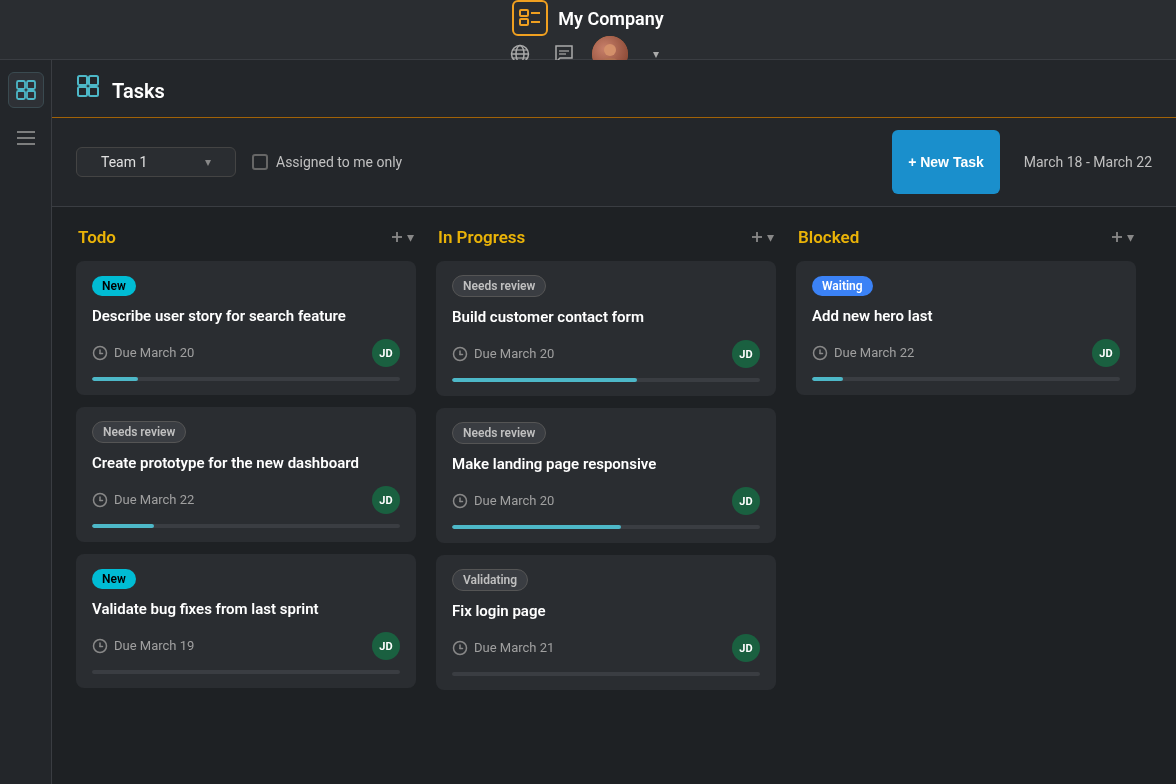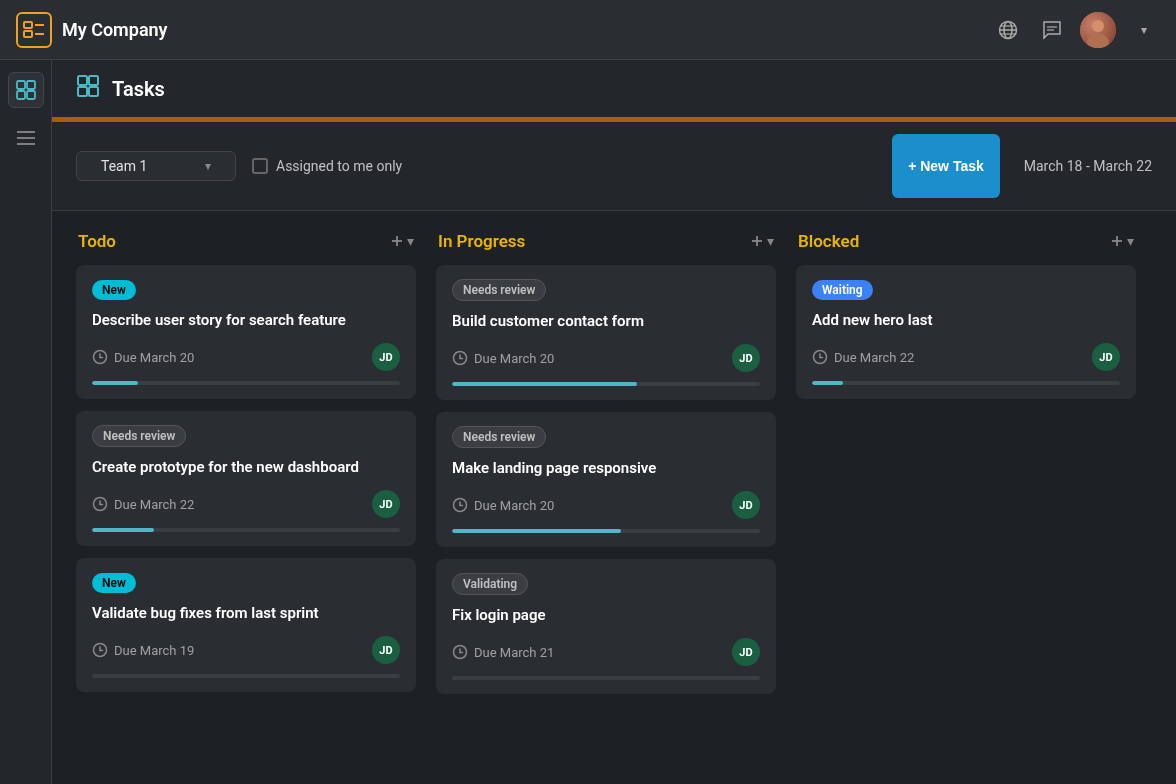--- a/index.html
+++ b/index.html
@@ -13,20 +13,21 @@
     }
 
     
     .top-nav {
       background: #2a2d31;
       height: 60px;
       display: flex;
       align-items: center;
       padding: 0 16px;
       border-bottom: 1px solid #3a3d42;
+      flex-direction: column;
     }
     .top-nav-logo {
       display: flex;
       align-items: center;
       gap: 10px;
     }
     .logo-icon {
       width: 36px;
       height: 36px;
       background: #2a2d31;
@@ -124,23 +125,23 @@
       flex: 1;
       display: flex;
       flex-direction: column;
       overflow: hidden;
     }
 
     
     .page-header {
       background: #23262a;
       padding: 14px 24px;
-      border-bottom: 5px solid #a16207;
-      display: flex;
-      align-items: center;
+      border-bottom: 1px solid #a16207;
+      display: flex;
+      align-items: flex-end;
       gap: 12px;
     }
     .page-header-icon {
       color: #4db8c8;
       font-size: 22px;
     }
     .page-header-title {
       font-size: 20px;
       font-weight: 600;
       color: #ffffff;
@@ -270,21 +271,20 @@
       line-height: 1.4;
     }
     .task-footer {
       display: flex;
       align-items: center;
       justify-content: space-between;
       margin-bottom: 10px;
     }
     .task-due {
       display: flex;
-      align-items: center;
       gap: 6px;
       font-size: 13px;
       color: #a0a0a0;
     }
     .task-avatar {
       width: 28px;
       height: 28px;
       border-radius: 50%;
       background: #1a6040;
       display: flex;

